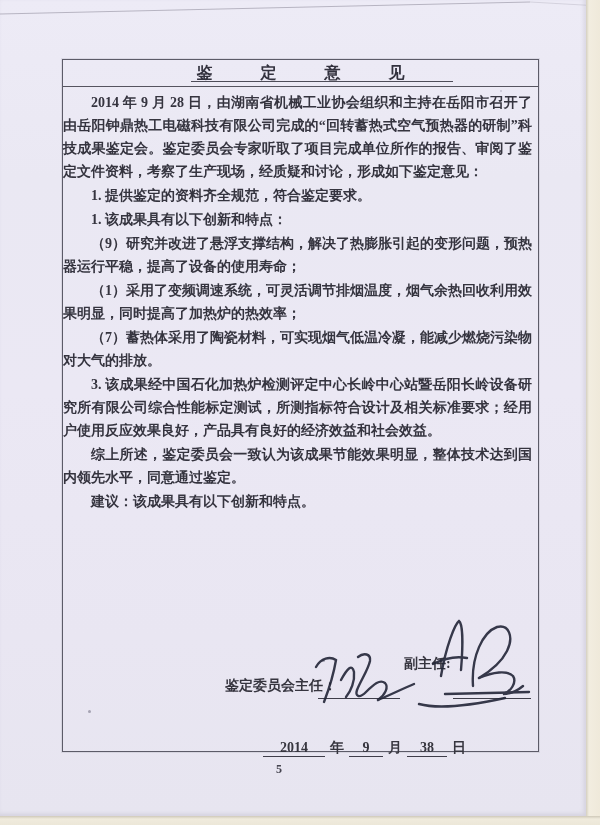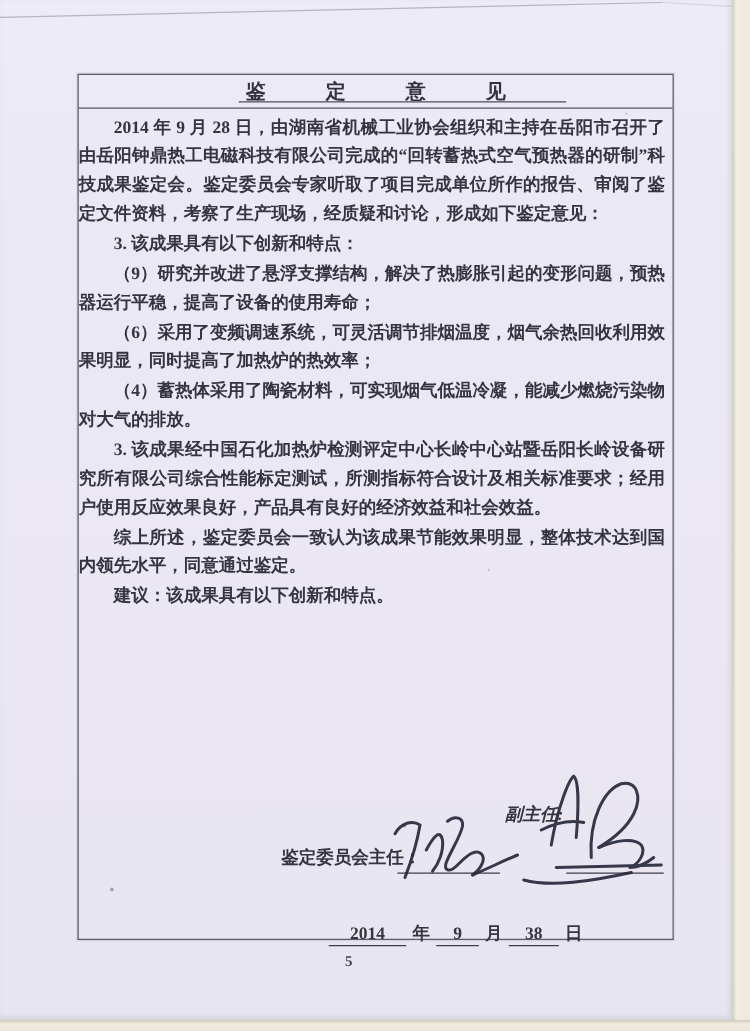--- a/index.html
+++ b/index.html
@@ -99,42 +99,43 @@
 
   <div class="box">
 
     <div class="title-row">
       <div class="doc-title">鉴定意见</div>
       <div class="title-underline"></div>
     </div>
 
     <div class="body-text">
       <p>2014 年 9 月 28 日，由湖南省机械工业协会组织和主持在岳阳市召开了由岳阳钟鼎热工电磁科技有限公司完成的“回转蓄热式空气预热器的研制”科技成果鉴定会。鉴定委员会专家听取了项目完成单位所作的报告、审阅了鉴定文件资料，考察了生产现场，经质疑和讨论，形成如下鉴定意见：</p>
-      <p>3. 该成果具有以下创新和特点：</p>
+      <p>1. 提供鉴定的资料齐全规范，符合鉴定要求。</p>
+      <p>1. 该成果具有以下创新和特点：</p>
       <p>（9）研究并改进了悬浮支撑结构，解决了热膨胀引起的变形问题，预热器运行平稳，提高了设备的使用寿命；</p>
-      <p>（6）采用了变频调速系统，可灵活调节排烟温度，烟气余热回收利用效果明显，同时提高了加热炉的热效率；</p>
-      <p>（4）蓄热体采用了陶瓷材料，可实现烟气低温冷凝，能减少燃烧污染物对大气的排放。</p>
+      <p>（1）采用了变频调速系统，可灵活调节排烟温度，烟气余热回收利用效果明显，同时提高了加热炉的热效率；</p>
+      <p>（7）蓄热体采用了陶瓷材料，可实现烟气低温冷凝，能减少燃烧污染物对大气的排放。</p>
       <p>3. 该成果经中国石化加热炉检测评定中心长岭中心站暨岳阳长岭设备研究所有限公司综合性能标定测试，所测指标符合设计及相关标准要求；经用户使用反应效果良好，产品具有良好的经济效益和社会效益。</p>
       <p>综上所述，鉴定委员会一致认为该成果节能效果明显，整体技术达到国内领先水平，同意通过鉴定。</p>
       <p>建议：该成果具有以下创新和特点。</p>
     </div>
 
     <span class="sig-label" style="left:162px;top:617px;">鉴定委员会主任：</span>
     <div class="sig-underline" style="left:255px;top:638px;width:82px;"></div>
 
     <svg class="signature-svg" style="left:245px;top:585px;" width="112" height="64" viewBox="0 0 112 64">
       <g fill="none" stroke="#232638" stroke-width="2.4" stroke-linecap="round" opacity="0.9">
         <path d="M8 22 C13 13 22 11 28 15 C26 27 21 44 16 57"></path>
         <path d="M33 35 C39 24 44 18 46 27 C47 36 43 46 38 52"></path>
         <path d="M50 12 C56 7 63 9 62 16 C60 25 53 35 49 45 C47 51 51 54 58 47 C66 39 72 34 77 38 C81 42 77 50 70 55"></path>
         <path d="M70 55 C82 50 94 44 106 39"></path>
       </g>
     </svg>
 
-    <span class="sig-label" style="left:341px;top:583px;font-style:italic;">副主任:</span>
+    <span class="sig-label" style="left:341px;top:595px;">副主任:</span>
     <div class="sig-underline" style="left:390px;top:638px;width:78px;"></div>
 
     <svg class="signature-svg" style="left:348px;top:552px;" width="126" height="108" viewBox="0 0 126 108">
       <g fill="none" stroke="#232638" stroke-width="2.4" stroke-linecap="round" opacity="0.9">
         <path d="M30 64 C35 34 44 12 48 9 C52 12 52 34 50 58"></path>
         <path d="M22 52 C34 46 46 44 56 46"></path>
         <path d="M62 74 C60 44 72 20 86 15 C98 12 103 25 96 39 C90 51 78 60 68 66"></path>
         <path d="M68 66 C82 60 96 58 102 64 C106 70 100 80 92 82 C98 82 106 79 112 74"></path>
         <path d="M8 92 C30 98 62 93 94 86"></path>
         <path d="M34 82 L118 80"></path>

